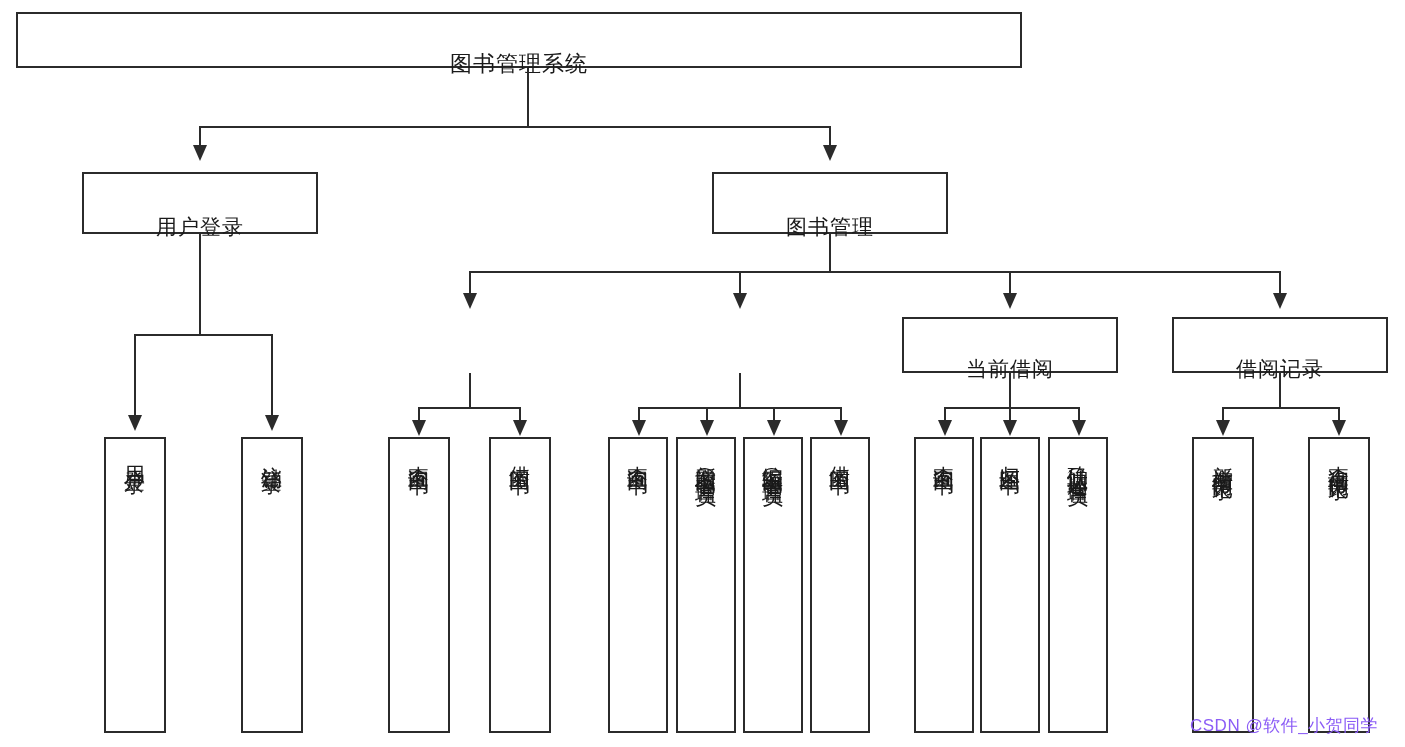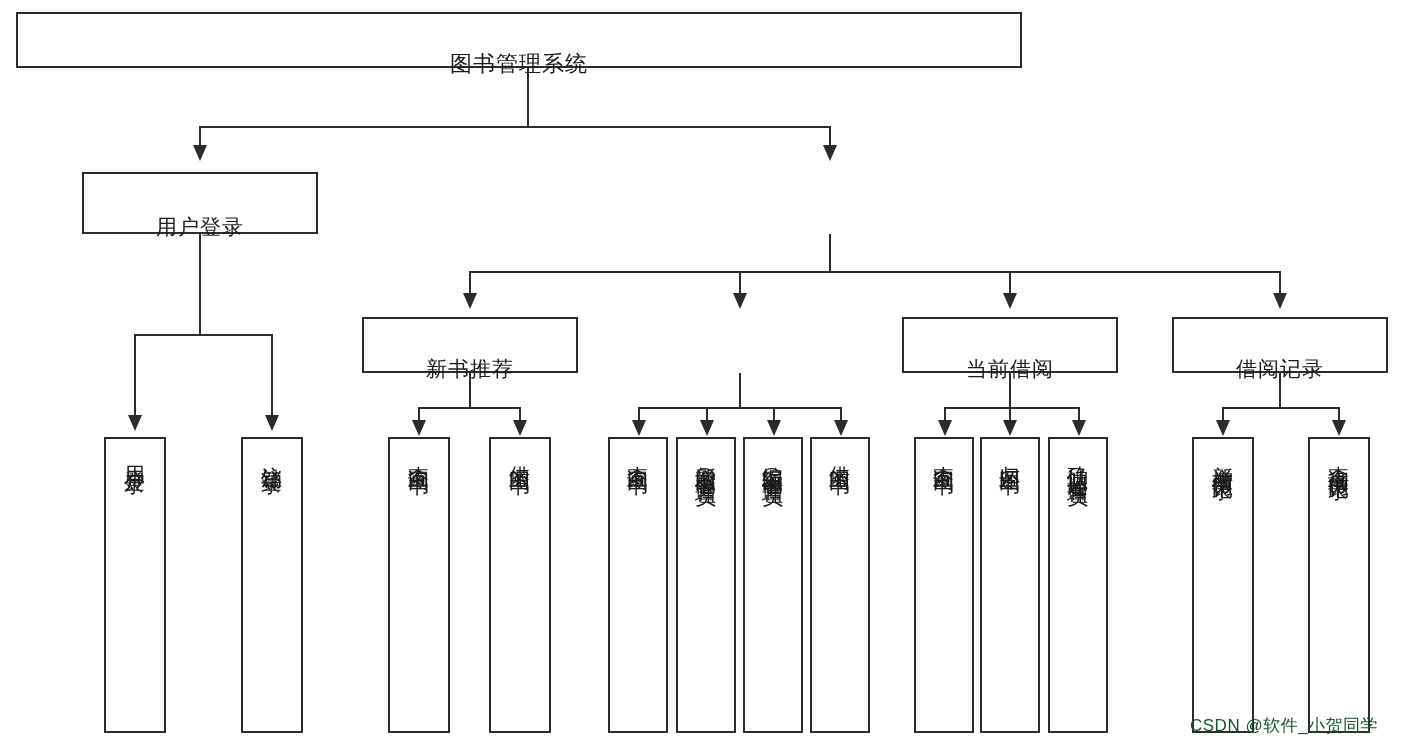--- a/index.html
+++ b/index.html
@@ -56,21 +56,21 @@
     position:absolute;
     width:0;height:0;
     border-left:7px solid transparent;
     border-right:7px solid transparent;
     border-top:16px solid #2b2b2b;
   }
   
   #watermark{
     position:absolute;
     font-size:17px;
-    color:#14532d;
+    color:#8b5cf6;
     white-space:nowrap;
     letter-spacing:0.5px;
   }
 </style>
 </head>
 <body>
 
 <div id="canvas">
 
   <div class="node horiz root" style="left:16px;top:12px;width:1006px;height:56px;">
@@ -84,43 +84,43 @@
   <div class="vline" style="left:199px;top:126px;height:20px;"></div>
   <div class="arrow" style="left:193px;top:145px;"></div>
 
   <div class="vline" style="left:829px;top:126px;height:20px;"></div>
   <div class="arrow" style="left:823px;top:145px;"></div>
 
   <div class="node horiz" style="left:82px;top:172px;width:236px;height:62px;">
     <span class="lbl">用户登录</span>
   </div>
 
+  <div class="node horiz" style="left:712px;top:172px;width:236px;height:62px;">
+    <span class="lbl">图书管理</span>
+  </div>
 
   <div class="vline" style="left:199px;top:234px;height:101px;"></div>
   <div class="hline" style="left:134px;top:334px;width:139px;"></div>
   <div class="vline" style="left:134px;top:334px;height:82px;"></div>
   <div class="arrow" style="left:128px;top:415px;"></div>
   <div class="vline" style="left:271px;top:334px;height:82px;"></div>
   <div class="arrow" style="left:265px;top:415px;"></div>
 
   <div class="vline" style="left:829px;top:234px;height:38px;"></div>
   <div class="hline" style="left:469px;top:271px;width:812px;"></div>
 
   <div class="vline" style="left:469px;top:271px;height:23px;"></div>
   <div class="arrow" style="left:463px;top:293px;"></div>
   <div class="vline" style="left:739px;top:271px;height:23px;"></div>
   <div class="arrow" style="left:733px;top:293px;"></div>
   <div class="vline" style="left:1009px;top:271px;height:23px;"></div>
   <div class="arrow" style="left:1003px;top:293px;"></div>
   <div class="vline" style="left:1279px;top:271px;height:23px;"></div>
   <div class="arrow" style="left:1273px;top:293px;"></div>
 
-  <div class="node horiz" style="left:362px;top:317px;width:216px;height:56px;">
-    <span class="lbl">新书推荐</span>
-  </div>
   <div class="node horiz" style="left:1172px;top:317px;width:216px;height:56px;">
     <span class="lbl">借阅记录</span>
   </div>
   <div class="node horiz" style="left:902px;top:317px;width:216px;height:56px;">
     <span class="lbl">当前借阅</span>
   </div>
 
   <div class="vline" style="left:469px;top:373px;height:35px;"></div>
   <div class="hline" style="left:418px;top:407px;width:103px;"></div>
   <div class="vline" style="left:418px;top:407px;height:14px;"></div>

